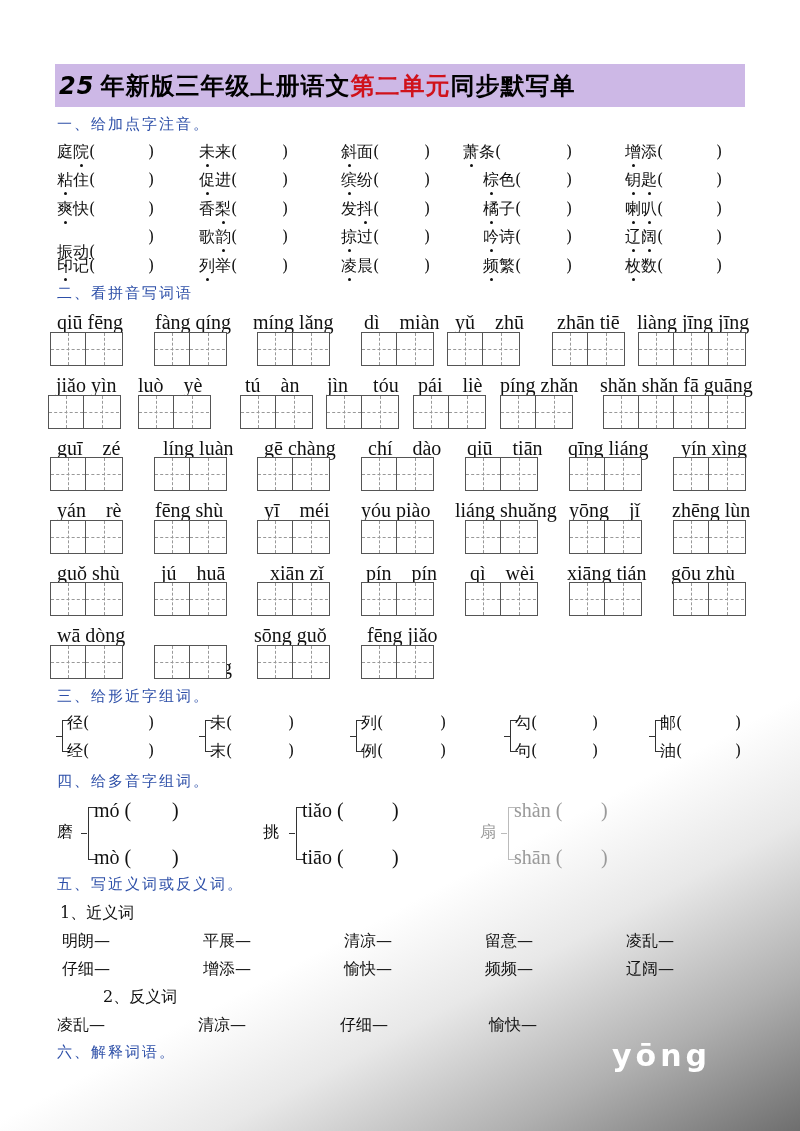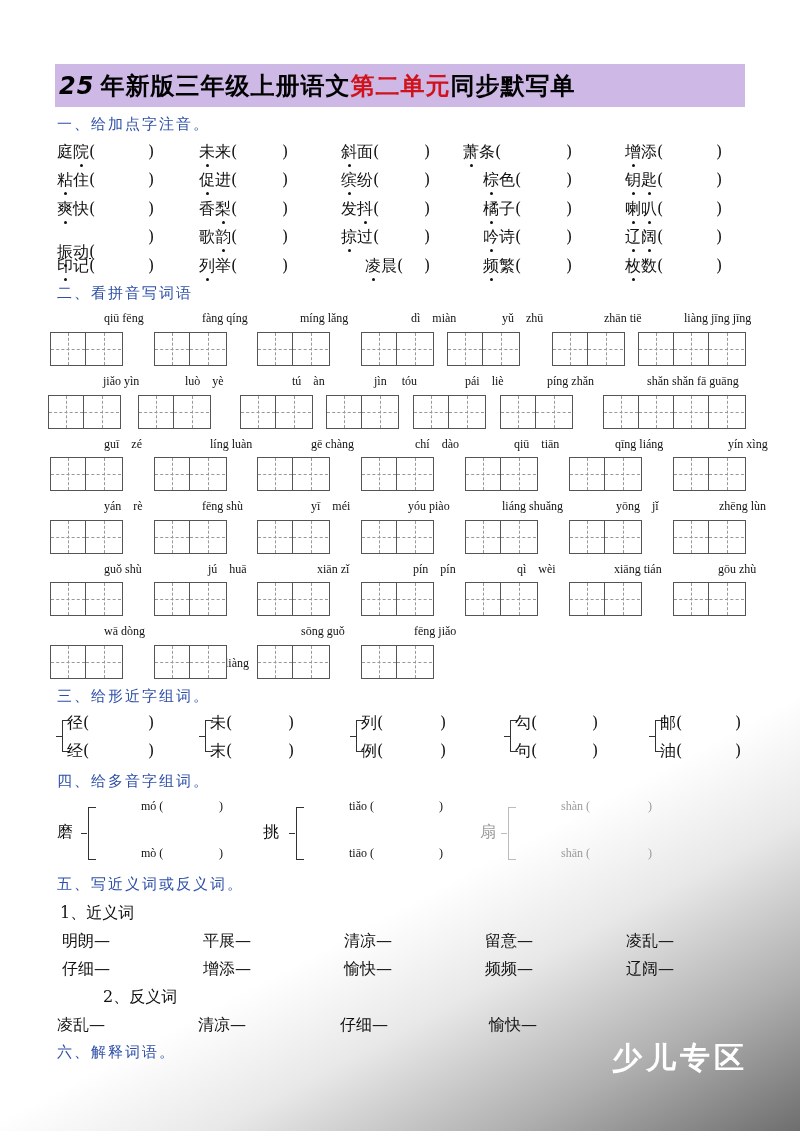--- a/index.html
+++ b/index.html
@@ -28,21 +28,21 @@
   }
 
   .abs { position: absolute; white-space: nowrap; }
   .cn { font-family: "DejaVu Serif", serif; font-size: 16px; }
   .dot-char { position: relative; display: inline-block; }
   .dot-char.dotted::after {
     content: ""; position: absolute; left: 50%; bottom: -4px; width: 3px; height: 3px;
     margin-left: -1.5px; border-radius: 50%; background: #111;
   }
 
-  .py { font-family: "Liberation Serif", serif; font-size: 12px; color: #111; margin-left: 47px; }
+  .py { font-family: "Liberation Serif", serif; font-size: 20px; color: #111; }
   .grid {
     position: absolute; height: 34px; border: 1.5px solid #555; display: flex; background: #fff;
   }
   .cell {
     width: 35px; height: 100%; position: relative; border-right: 1.5px solid #555;
   }
   .cell:last-child { border-right: none; }
   .cell::before {
     content: ""; position: absolute; left: 50%; top: 0; bottom: 0; border-left: 1px dashed #999;
   }
@@ -137,21 +137,21 @@
       <div class="abs cn" style="left:566px; top:227px;">)</div>
       <div class="abs cn" style="left:625px; top:227px;"><span class="dot-char dotted">辽</span><span class="dot-char dotted">阔</span><span>(</span></div>
       <div class="abs" style="left:669px; top:227px; width:47px; height:20px;"></div>
       <div class="abs cn" style="left:716px; top:227px;">)</div>
       <div class="abs cn" style="left:57px; top:256px;"><span class="dot-char dotted">印</span><span class="dot-char">记</span><span>(</span></div>
       <div class="abs" style="left:101px; top:256px; width:47px; height:20px;"></div>
       <div class="abs cn" style="left:148px; top:256px;">)</div>
       <div class="abs cn" style="left:199px; top:256px;"><span class="dot-char dotted">列</span><span class="dot-char">举</span><span>(</span></div>
       <div class="abs" style="left:243px; top:256px; width:39px; height:20px;"></div>
       <div class="abs cn" style="left:282px; top:256px;">)</div>
-      <div class="abs cn" style="left:341px; top:256px;margin-left:24px;"><span class="dot-char dotted">凌</span><span class="dot-char">晨</span><span>(</span></div>
+      <div class="abs cn" style="left:341px; top:256px;"><span class="dot-char dotted">凌</span><span class="dot-char">晨</span><span>(</span></div>
       <div class="abs" style="left:385px; top:256px; width:39px; height:20px;"></div>
       <div class="abs cn" style="left:424px; top:256px;">)</div>
       <div class="abs cn" style="left:483px; top:256px;"><span class="dot-char dotted">频</span><span class="dot-char">繁</span><span>(</span></div>
       <div class="abs" style="left:527px; top:256px; width:39px; height:20px;"></div>
       <div class="abs cn" style="left:566px; top:256px;">)</div>
       <div class="abs cn" style="left:625px; top:256px;"><span class="dot-char dotted">枚</span><span class="dot-char">数</span><span>(</span></div>
       <div class="abs" style="left:669px; top:256px; width:47px; height:20px;"></div>
       <div class="abs cn" style="left:716px; top:256px;">)</div>
     </div>
 
@@ -463,14 +463,14 @@
       <div class="abs cn" style="left:198px; top:1015px;">清凉—</div>
       <div class="abs" style="left:250px; top:1015px; width:80px; height:20px;"></div>
       <div class="abs cn" style="left:340px; top:1015px;">仔细—</div>
       <div class="abs" style="left:392px; top:1015px; width:80px; height:20px;"></div>
       <div class="abs cn" style="left:489px; top:1015px;">愉快—</div>
       <div class="abs" style="left:541px; top:1015px; width:80px; height:20px;"></div>
     </div>
 
   <div class="sec" style="top:1043px;">六、解释词语。</div>
 
-  <div class="watermark-title">少儿专区</div>
+  <div class="watermark-title">yōng</div>
 </div>
 
 </body></html>

